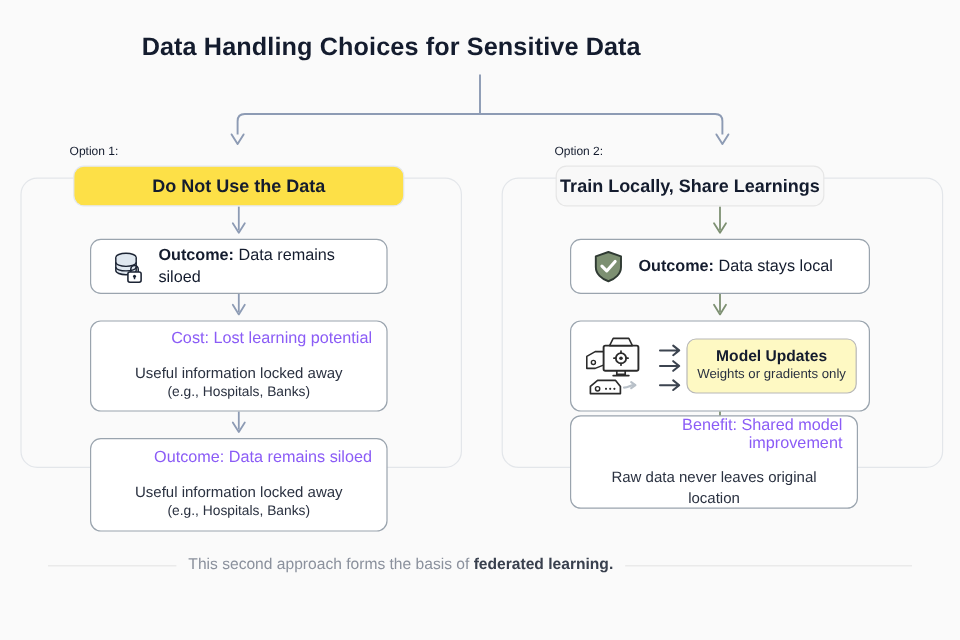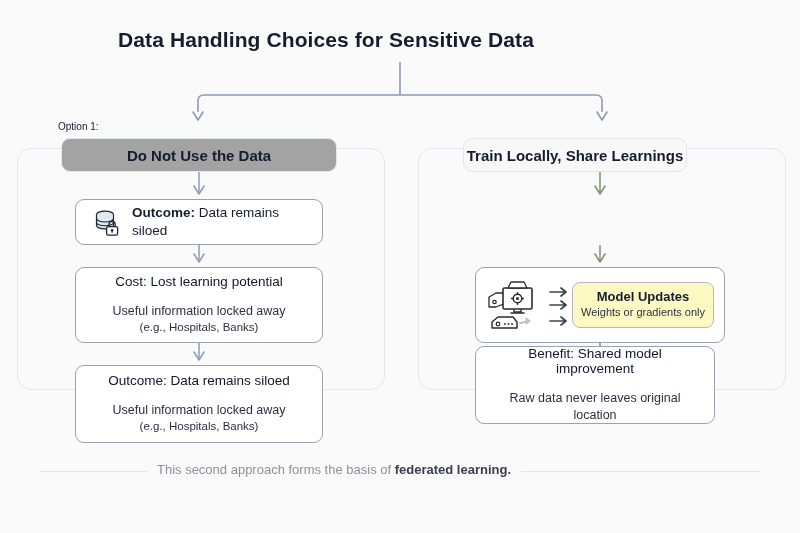--- a/index.html
+++ b/index.html
@@ -73,21 +73,21 @@
     display: flex;
     align-items: center;
     justify-content: center;
     font-size: 15px;
     font-weight: bold;
     color: #141c2e;
     box-sizing: border-box;
   }
   #pill-1 {
     left: 61px; top: 138px; width: 276px;
-    background: #a3a3a3;
+    background: #fde047;
     border: 1px solid #e3e8f0;
   }
   #pill-2 {
     left: 463px; top: 138px; width: 224px;
     background: #f8f8f8;
     border: 1px solid #e6e6e6;
   }
 
   
   .card {
@@ -115,23 +115,23 @@
 
   .card-stack {
     display: flex;
     flex-direction: column;
     justify-content: center;
     height: 100%;
     padding: 8px 12px;
     box-sizing: border-box;
   }
   .head-line {
-    text-align: center;
+    text-align: right;
     font-size: 13.5px;
-    color: #0f172a;
+    color: #8b5cf6;
     padding-bottom: 7px;
   }
   .divider {
     height: 1px;
     background: #e0e0e0;
     margin: 0 2px 7px 2px;
   }
   .sub-line {
     text-align: center;
     font-size: 12.5px;
@@ -275,20 +275,21 @@
   </svg>
 
   <div class="option-shell" id="shell-1"></div>
   <div class="option-shell" id="shell-2"></div>
 
   <div class="option-label" id="label-1">Option 1:</div>
   <div class="option-pill" id="pill-1">
     <span>Do Not Use the Data</span>
   </div>
 
+  <div class="option-label" id="label-2">Option 2:</div>
   <div class="option-pill" id="pill-2">
     <span>Train Locally, Share Learnings</span>
   </div>
 
   <div class="card" id="c1a">
     <div class="card-row">
       <span class="icon-slot">
         <svg width="30" height="30" viewBox="0 0 30 30">
           <ellipse cx="13" cy="7.5" rx="8.5" ry="3.4" fill="#dfe7ef" stroke="#1c2434" stroke-width="1.2"></ellipse>
           <path d="M4.5,7.5 L4.5,18.5 C4.5,20.4 8.3,21.9 13,21.9 C17.7,21.9 21.5,20.4 21.5,18.5 L21.5,7.5" fill="#dfe7ef" stroke="#1c2434" stroke-width="1.2"></path>
@@ -323,20 +324,33 @@
         <span class="b">Outcome:</span><span> Data remains siloed</span>
       </div>
       <div class="divider"></div>
       <div class="sub-line">
         <span class="b">Useful</span><span> information locked away</span>
       </div>
       <div class="sub-small">(e.g., Hospitals, Banks)</div>
     </div>
   </div>
 
+  <div class="card" id="c2a">
+    <div class="card-row">
+      <span class="icon-slot">
+        <svg width="30" height="30" viewBox="0 0 30 30">
+          <path d="M15,3 L25.5,6.6 L25.5,15.4 C25.5,21.3 20.6,25.6 15,27.4 C9.4,25.6 4.5,21.3 4.5,15.4 L4.5,6.6 Z" fill="#7d9072" stroke="#2f3a33" stroke-width="1.6" stroke-linejoin="round"></path>
+          <path d="M9.6,14.8 L13.6,18.8 L20.6,10.9" fill="none" stroke="#ffffff" stroke-width="2.6" stroke-linecap="round" stroke-linejoin="round"></path>
+        </svg>
+      </span>
+      <span class="card-title label-grow">
+        <span class="b">Outcome:</span><span> Data stays local</span>
+      </span>
+    </div>
+  </div>
 
   <div class="card" id="c2b">
     <div class="fed-row">
       <span class="devices">
         <svg width="62" height="56" viewBox="0 0 62 56">
 
           <path d="M3,20 L10,16 L20,16 L20,26 L10,30 L3,30 Z" fill="#fff" stroke="#2b2b2b" stroke-width="1.3" stroke-linejoin="round"></path>
           <circle cx="8.5" cy="25" r="1.7" fill="none" stroke="#2b2b2b" stroke-width="1.2"></circle>
 
           <rect x="17" y="11" width="29" height="21" rx="1.5" fill="#fff" stroke="#2b2b2b" stroke-width="1.6"></rect>

